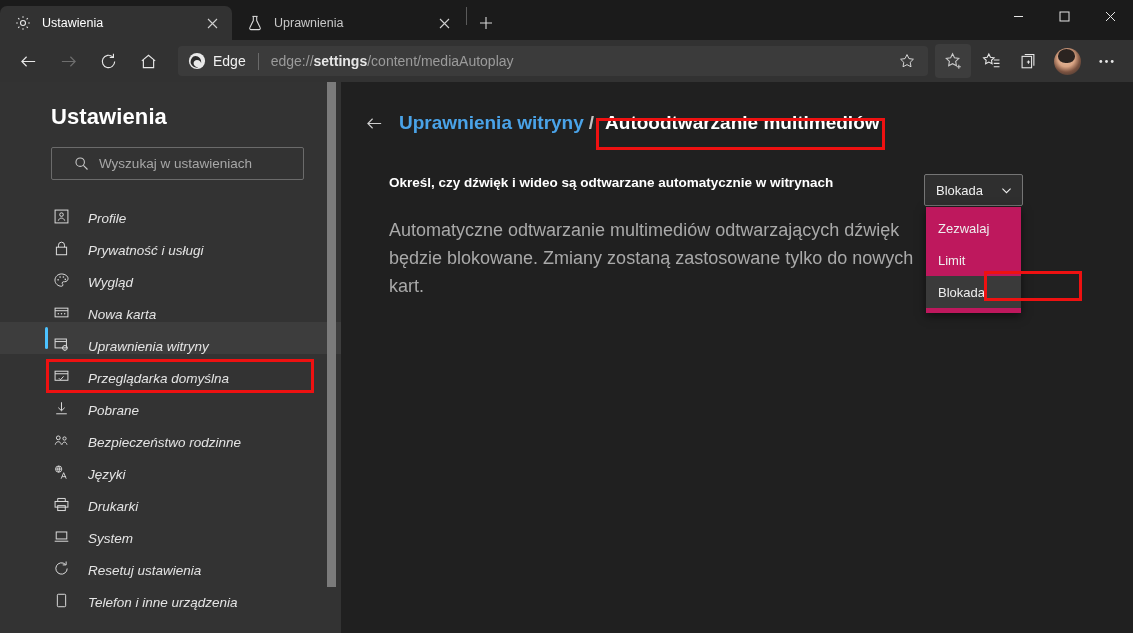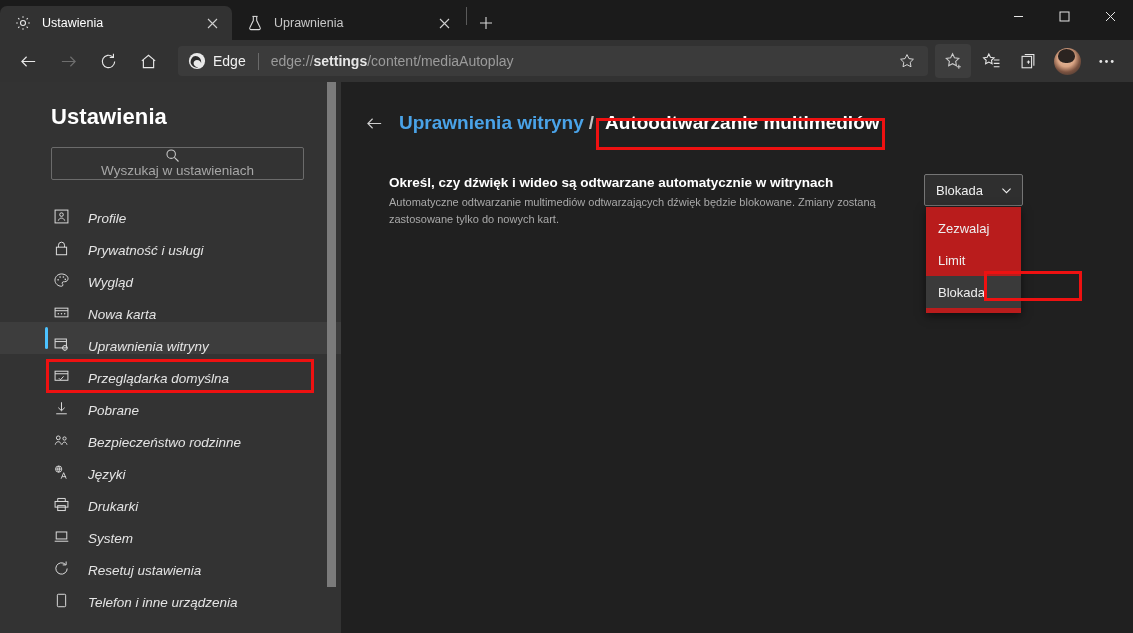--- a/index.html
+++ b/index.html
@@ -117,21 +117,21 @@
   }
   .settings-title {
     font-size: 22px; color: #ffffff; font-weight: 600;
     padding: 22px 0 0 51px; letter-spacing: .1px;
   }
   .searchwrap { padding: 17px 0 0 51px; }
   .searchbox {
     width: 253px; height: 33px;
     border: 1px solid #6b6b6b; border-radius: 2px;
     background: transparent;
-    display: flex; align-items: center; padding: 0 22px; flex-direction: column;
+    display: flex; align-items: center; padding: 0 22px;
   }
   .searchbox .s-icon { color: #c9c9c9; display: flex; margin-right: 10px; }
   .searchbox .s-ph { font-size: 13.5px; color: #a7a7a7; }
 
   .navlist { margin-top: 14px; }
   .navitem {
     position: relative;
     height: 32px; display: flex; align-items: flex-end;
     padding-left: 51px; color: #e4e4e4; font-size: 13.5px; font-style: italic;
   }
@@ -175,35 +175,35 @@
 
   .settingrow {
     display: flex; align-items: flex-start;
     padding: 36px 12px 0 48px;
   }
   .settingtext { flex: 1 1 auto; max-width: 535px; }
   .setting-head {
     font-size: 13.5px; font-weight: 700; color: #ffffff; line-height: 1.4;
   }
   .setting-desc {
-    font-size: 11px; color: #a9a9a9; line-height: 1.55; margin-top: 1px;
+    font-size: 18px; color: #a9a9a9; line-height: 1.55; margin-top: 24px;
   }
 
   
   .dd-wrap { position: relative; flex: 0 0 auto; margin-right: 42px; }
   .dd-button {
     width: 99px; height: 32px;
     border: 1px solid #757575; border-radius: 2px;
     background: #2f2f2f; color: #f0f0f0;
     display: flex; align-items: center; justify-content: space-between;
     padding: 0 9px 0 11px; font-size: 13px;
   }
   .dd-menu {
     position: absolute; left: 2px; top: 33px;
-    width: 95px; background: #b91c1c;
+    width: 95px; background: #be185d;
     box-shadow: 0 3px 9px rgba(0,0,0,.55);
     padding: 5px 0;
   }
   .dd-item {
     height: 32px; display: flex; align-items: center;
     padding-left: 12px; font-size: 13px; color: #eeeeee;
   }
   .dd-item.selected { background: #3a3a3a; }
 
   

